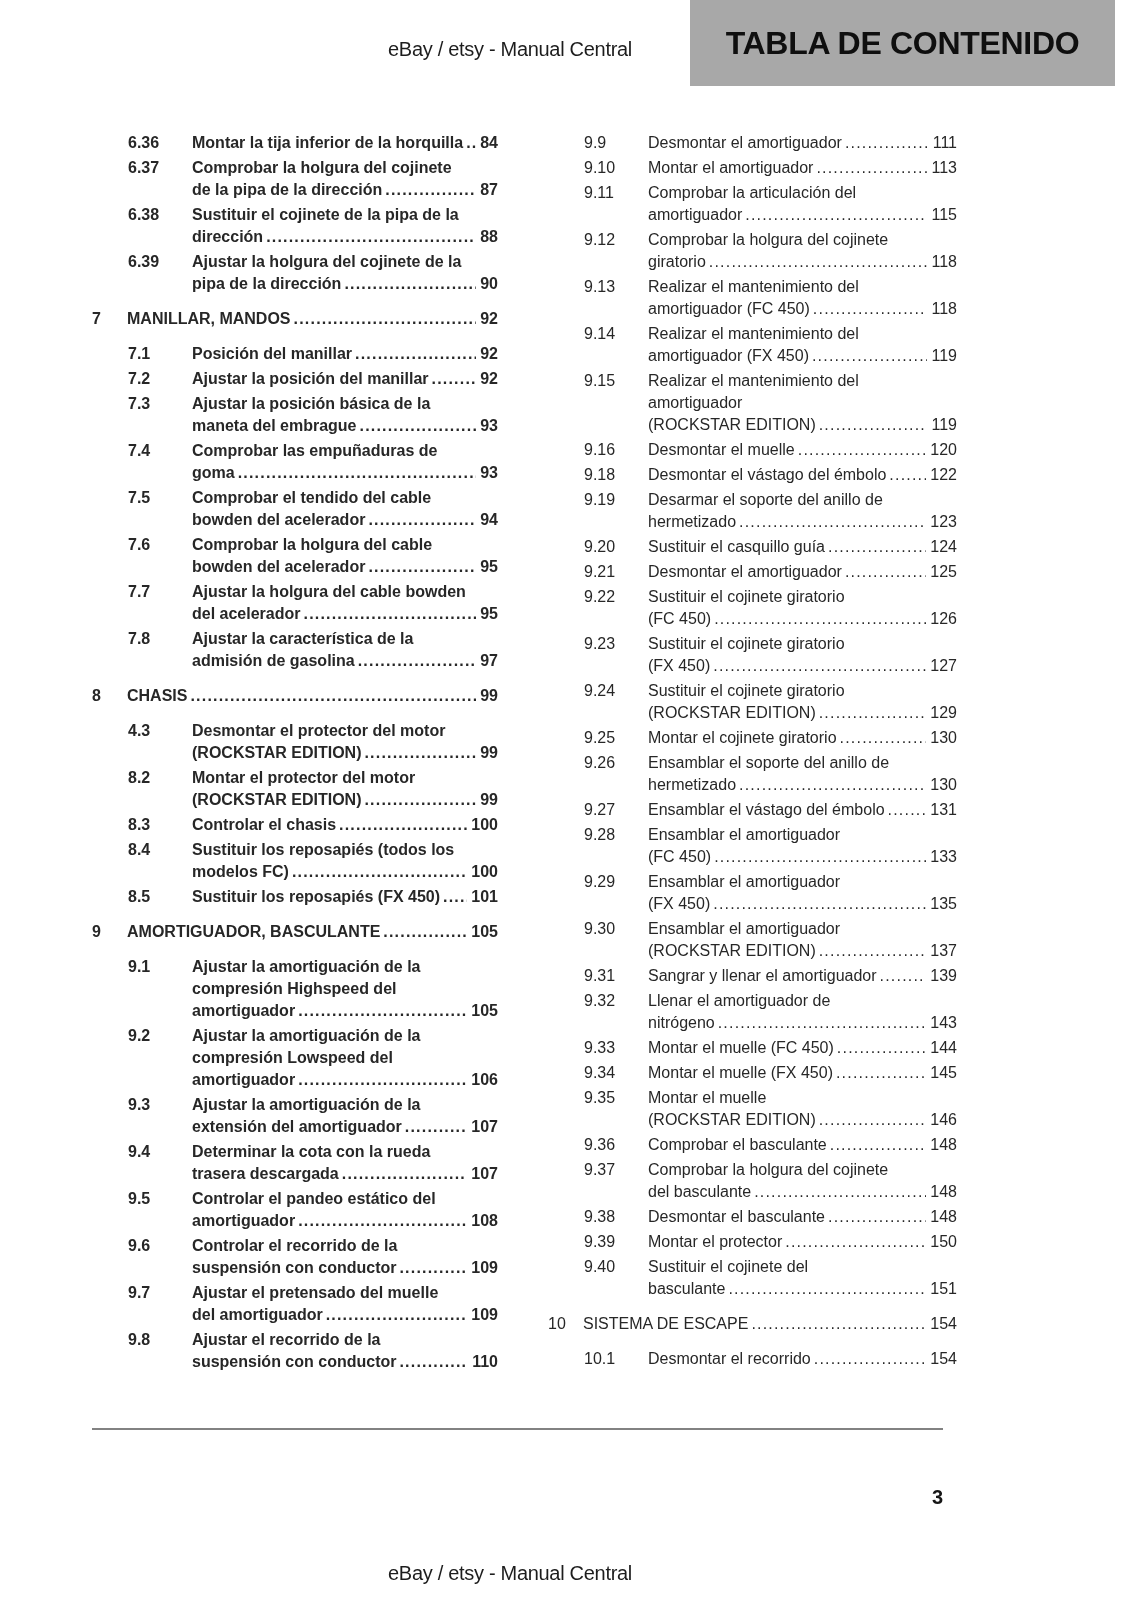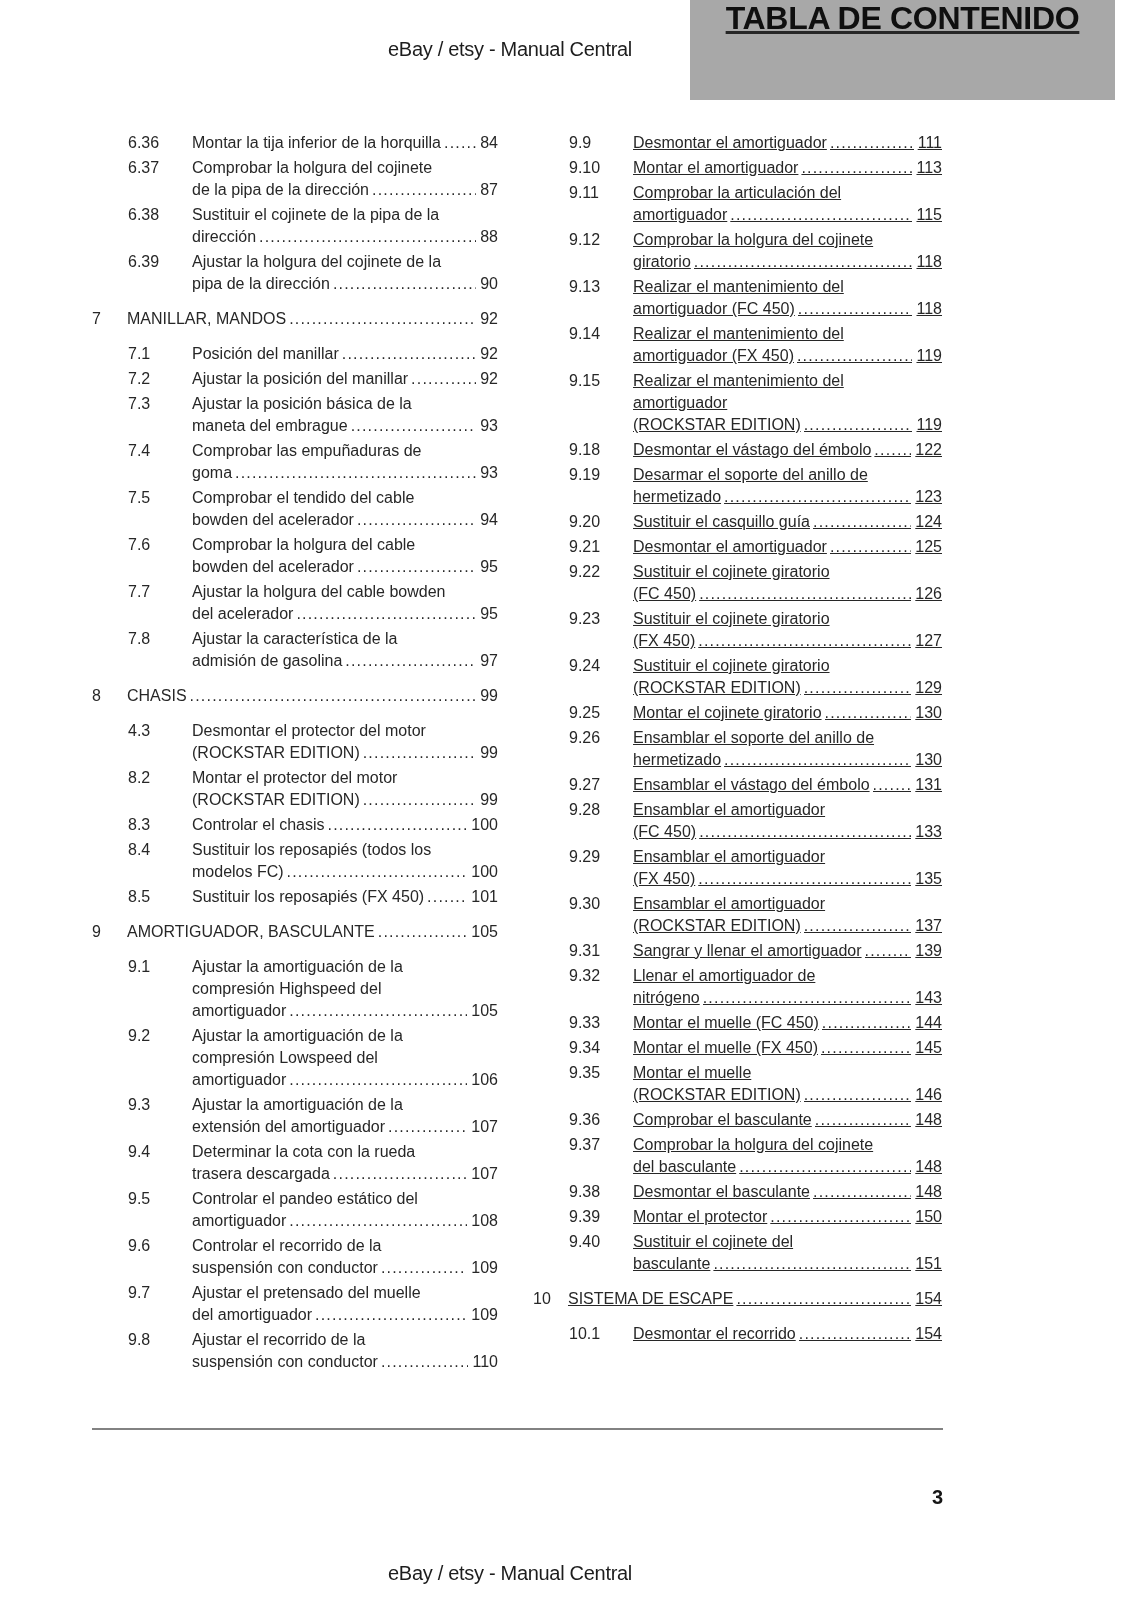--- a/index.html
+++ b/index.html
@@ -8,32 +8,32 @@
     position:relative; width:1130px; height:1600px; background:#ffffff;
     overflow:hidden; color:#262626;
   }
   .watermark {
     position:absolute; left:0; width:1020px; text-align:center;
     font-size:20px; letter-spacing:-0.3px; color:#1d1d1d; white-space:nowrap;
   }
   .watermark.top { top:38px; }
   .watermark.bottom { top:1562px; }
   .title-box {
-    position:absolute; left:690px; top:0; width:425px; height:100px;
-    display:flex; align-items:flex-start; justify-content:center;text-decoration:underline;
+    position:absolute; left:690px; top:0; width:425px; height:86px;
+    display:flex; align-items:center; justify-content:center;
   }
   .title-box .title {
     font-size:32px; font-weight:bold; color:#0f0f0f; letter-spacing:-0.3px;
     white-space:nowrap;
   }
   .toc-col {
     position:absolute; top:132px; font-size:16px; line-height:22px; color:#272727;
   }
-  .toc-col.left  { left:92px;  width:406px; }
-  .toc-col.right { left:533px; width:409px;text-decoration:underline; }
+  .toc-col.left  { left:92px;  width:406px;font-weight:bold; }
+  .toc-col.right { left:548px; width:409px; }
   .entry { position:relative; }
   .entry.sub { padding-left:100px; margin-bottom:3px; }
   .entry.sub .num { position:absolute; left:36px; top:0; }
   .entry.chapter { padding-left:35px; margin-top:13px; margin-bottom:13px; }
   .entry.chapter .num { position:absolute; left:0; top:0; }
   .tline { white-space:nowrap; }
   .tline.last { display:flex; align-items:baseline; white-space:normal; }
   .tline.last .t { flex:0 0 auto; white-space:nowrap; }
   .leader {
     flex:1 1 auto; min-width:8px; overflow:hidden; white-space:nowrap;
@@ -370,20 +370,28 @@
         <span class="num">9.15</span>
         <div class="tline">Realizar el mantenimiento del</div>
         <div class="tline">amortiguador</div>
         <div class="tline last">
           <span class="t">(ROCKSTAR EDITION)</span>
           <span class="leader"></span>
           <span class="pg">119</span>
         </div>
       </div>
       <div class="entry sub">
+        <span class="num">9.16</span>
+        <div class="tline last">
+          <span class="t">Desmontar el muelle</span>
+          <span class="leader"></span>
+          <span class="pg">120</span>
+        </div>
+      </div>
+      <div class="entry sub">
         <span class="num">9.18</span>
         <div class="tline last">
           <span class="t">Desmontar el vástago del émbolo</span>
           <span class="leader"></span>
           <span class="pg">122</span>
         </div>
       </div>
       <div class="entry sub">
         <span class="num">9.19</span>
         <div class="tline">Desarmar el soporte del anillo de</div>

